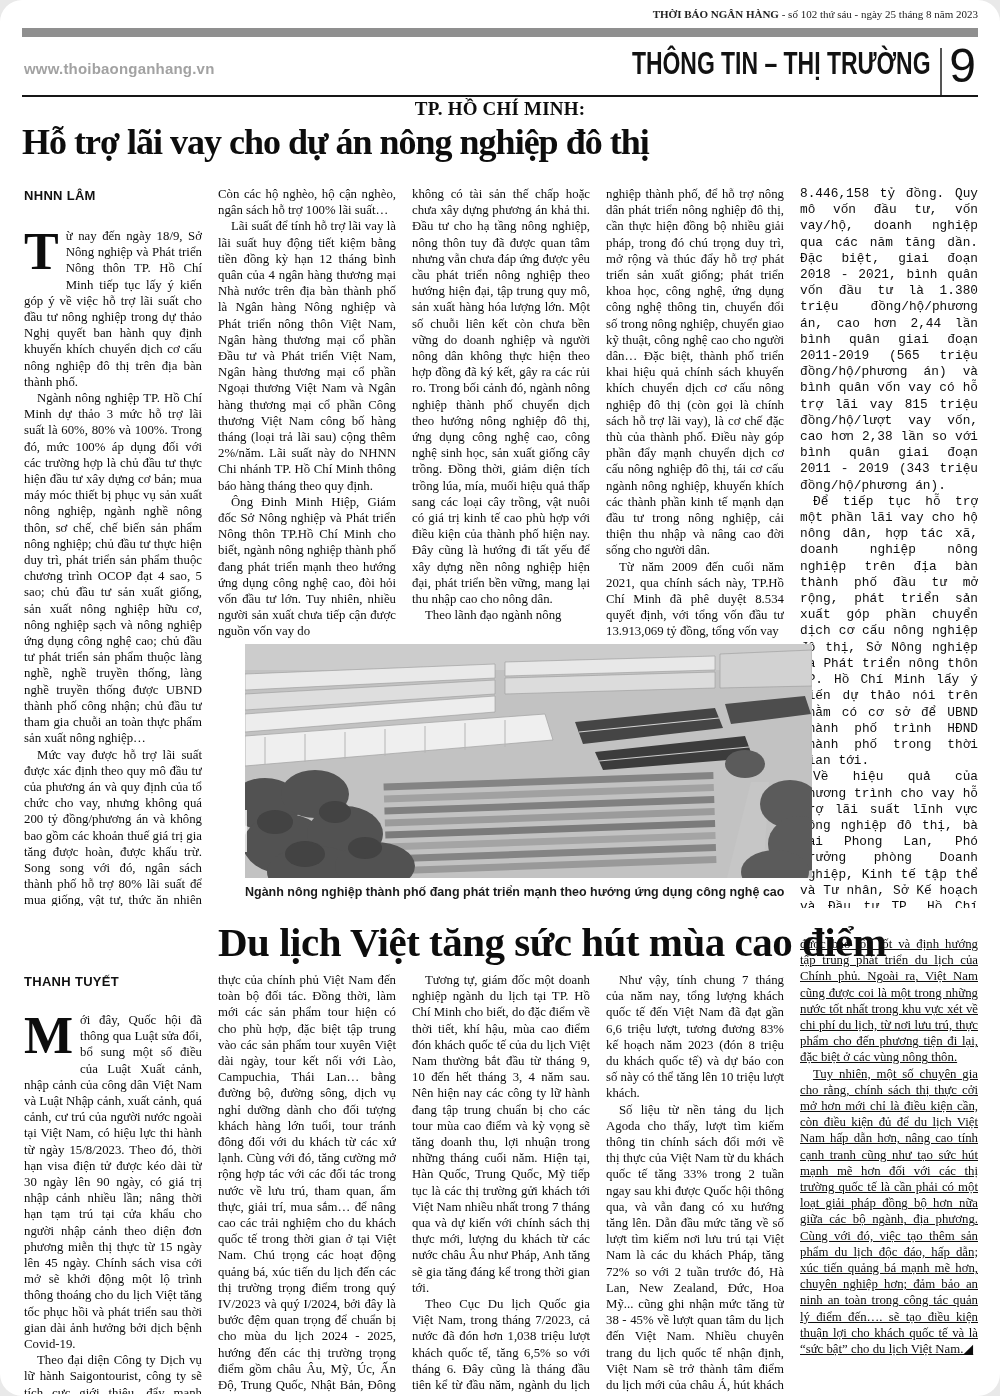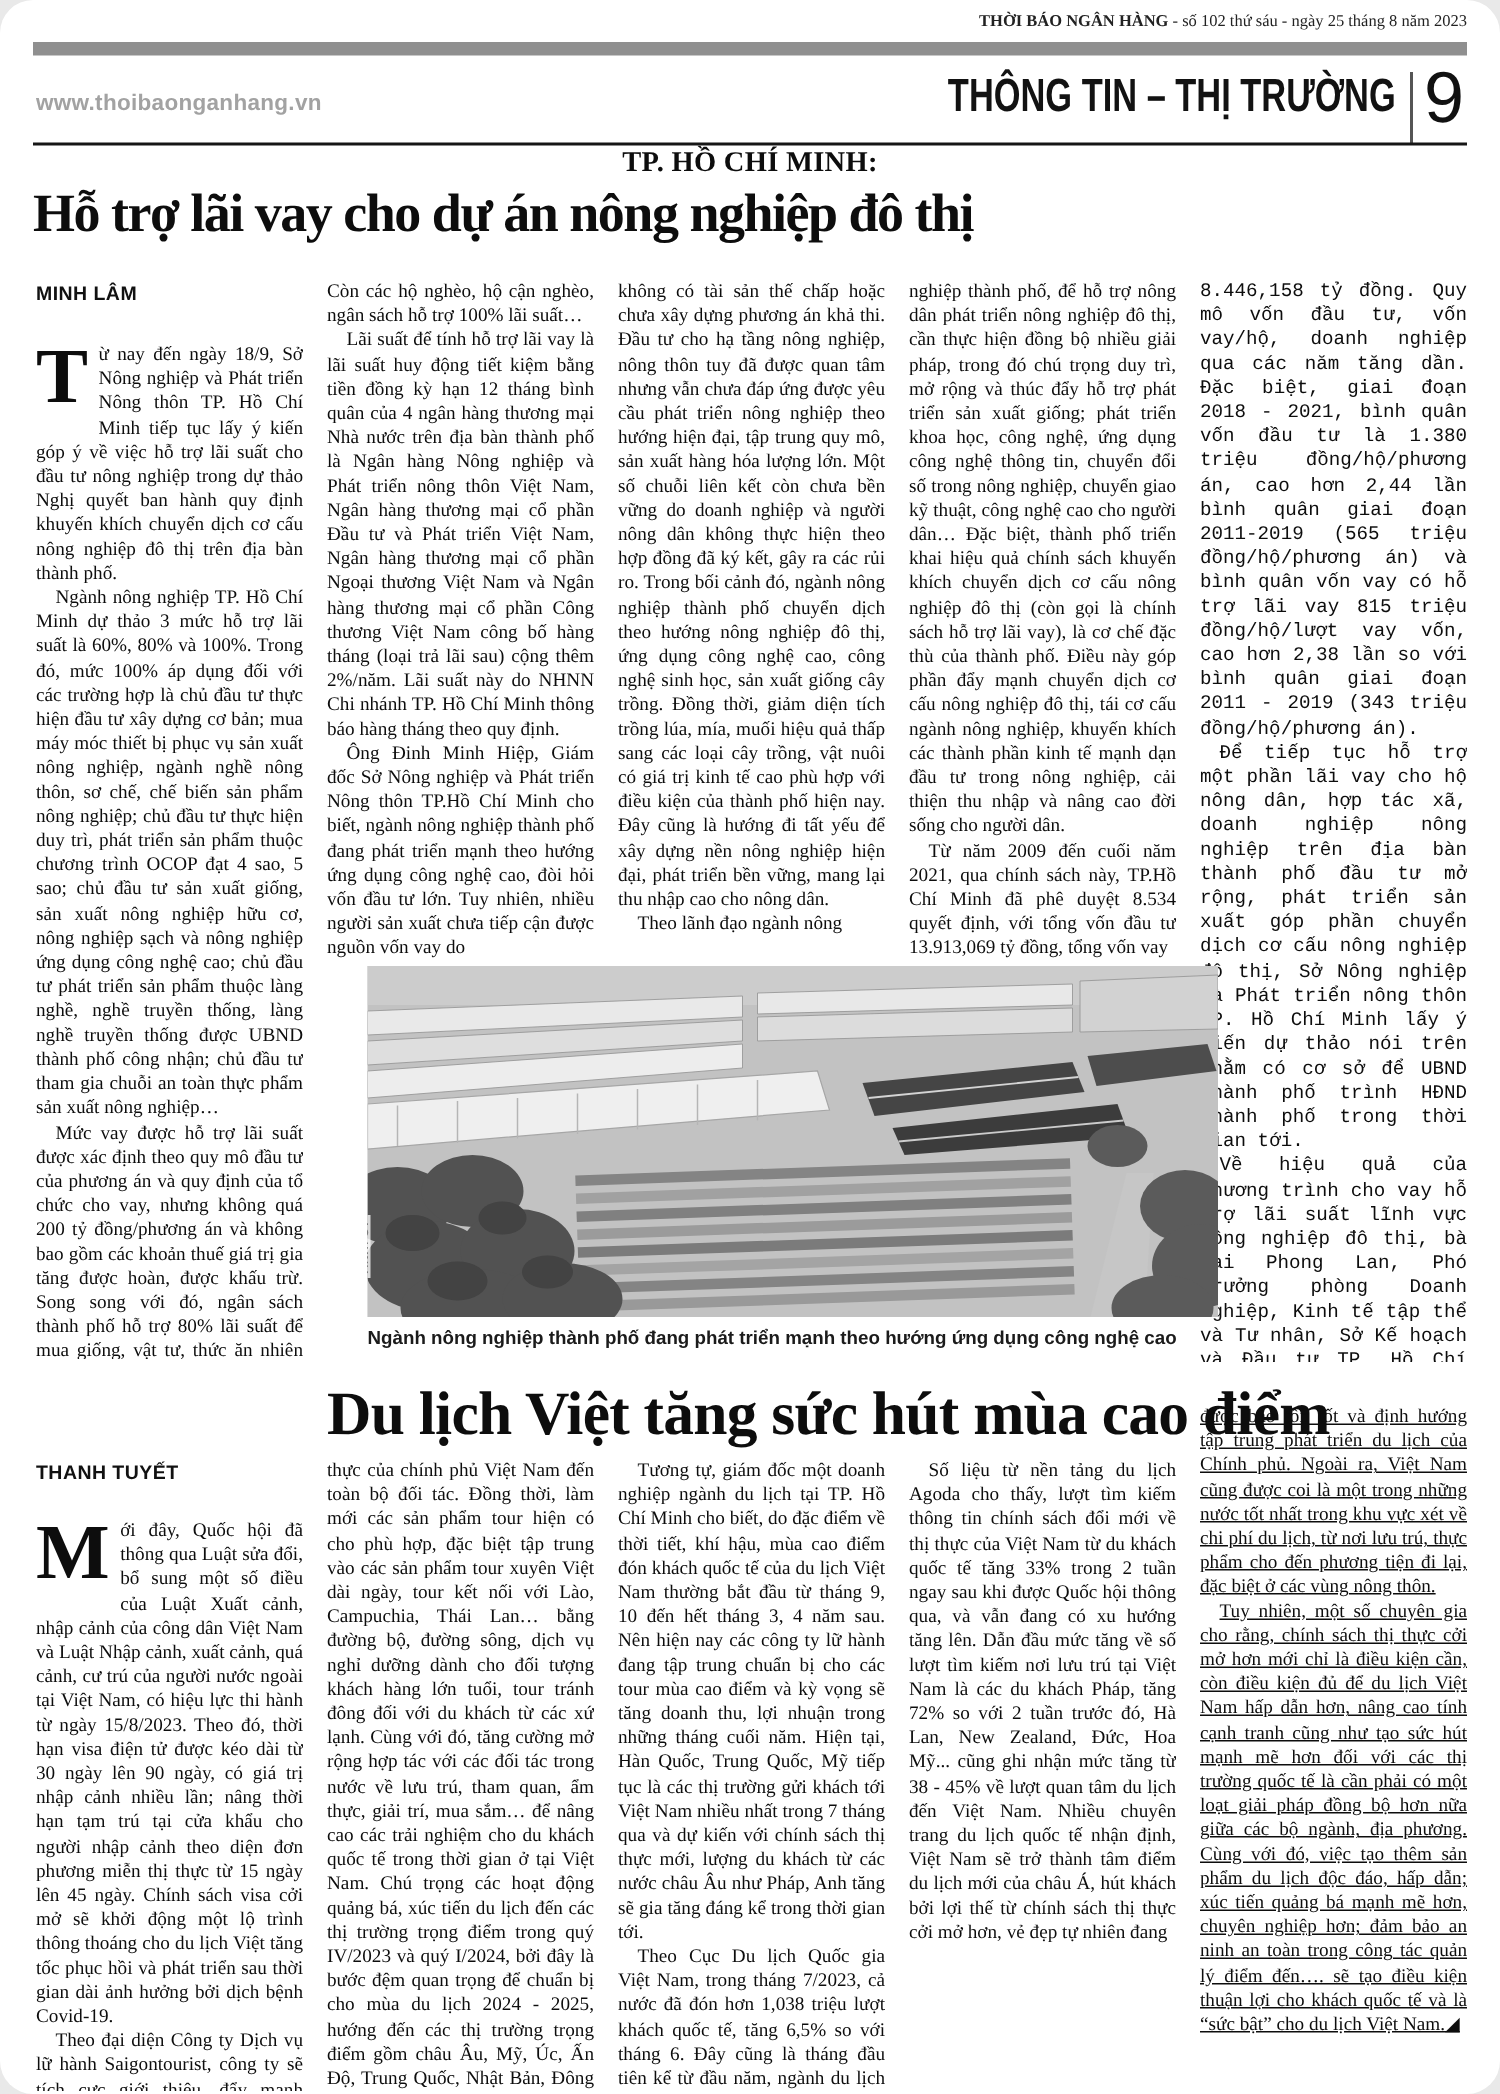--- a/index.html
+++ b/index.html
@@ -69,21 +69,21 @@
   </div>
   <div class="gray-bar"></div>
   <div class="website">www.thoibaonganhang.vn</div>
   <div class="section-title">THÔNG TIN – THỊ TRƯỜNG</div>
   <div class="pageno-divider"></div>
   <div class="pageno">9</div>
   <div class="header-rule"></div>
 
   <div class="kicker">TP. HỒ CHÍ MINH:</div>
   <div class="title1">Hỗ trợ lãi vay cho dự án nông nghiệp đô thị</div>
-  <div class="byline byline1">MINH LÂM</div>
+  <div class="byline byline1">NHNN LÂM</div>
 
   <div class="col a1c1">
     <span class="dropcap">T</span>
   <p>ừ nay đến ngày 18/9, Sở Nông nghiệp và Phát triển Nông thôn TP. Hồ Chí Minh tiếp tục lấy ý kiến góp ý về việc hỗ trợ lãi suất cho đầu tư nông nghiệp trong dự thảo Nghị quyết ban hành quy định khuyến khích chuyển dịch cơ cấu nông nghiệp đô thị trên địa bàn thành phố.</p>
       <p class="ind">Ngành nông nghiệp TP. Hồ Chí Minh dự thảo 3 mức hỗ trợ lãi suất là 60%, 80% và 100%. Trong đó, mức 100% áp dụng đối với các trường hợp là chủ đầu tư thực hiện đầu tư xây dựng cơ bản; mua máy móc thiết bị phục vụ sản xuất nông nghiệp, ngành nghề nông thôn, sơ chế, chế biến sản phẩm nông nghiệp; chủ đầu tư thực hiện duy trì, phát triển sản phẩm thuộc chương trình OCOP đạt 4 sao, 5 sao; chủ đầu tư sản xuất giống, sản xuất nông nghiệp hữu cơ, nông nghiệp sạch và nông nghiệp ứng dụng công nghệ cao; chủ đầu tư phát triển sản phẩm thuộc làng nghề, nghề truyền thống, làng nghề truyền thống được UBND thành phố công nhận; chủ đầu tư tham gia chuỗi an toàn thực phẩm sản xuất nông nghiệp…</p>
       <p class="ind">Mức vay được hỗ trợ lãi suất được xác định theo quy mô đầu tư của phương án và quy định của tổ chức cho vay, nhưng không quá 200 tỷ đồng/phương án và không bao gồm các khoản thuế giá trị gia tăng được hoàn, được khấu trừ. Song song với đó, ngân sách thành phố hỗ trợ 80% lãi suất để mua giống, vật tư, thức ăn nhiên liệu, trả công cho người lao động.</p>
     </div>
   <div class="col a1c2">
       <p>Còn các hộ nghèo, hộ cận nghèo, ngân sách hỗ trợ 100% lãi suất…</p>
       <p class="ind">Lãi suất để tính hỗ trợ lãi vay là lãi suất huy động tiết kiệm bằng tiền đồng kỳ hạn 12 tháng bình quân của 4 ngân hàng thương mại Nhà nước trên địa bàn thành phố là Ngân hàng Nông nghiệp và Phát triển nông thôn Việt Nam, Ngân hàng thương mại cổ phần Đầu tư và Phát triển Việt Nam, Ngân hàng thương mại cổ phần Ngoại thương Việt Nam và Ngân hàng thương mại cổ phần Công thương Việt Nam công bố hàng tháng (loại trả lãi sau) cộng thêm 2%/năm. Lãi suất này do NHNN Chi nhánh TP. Hồ Chí Minh thông báo hàng tháng theo quy định.</p>
@@ -177,20 +177,21 @@
       <p class="ind">Theo đại diện Công ty Dịch vụ lữ hành Saigontourist, công ty sẽ tích cực giới thiệu, đẩy mạnh thông tin chính sách mới về thị</p>
     </div>
   <div class="col a2c2">
       <p>thực của chính phủ Việt Nam đến toàn bộ đối tác. Đồng thời, làm mới các sản phẩm tour hiện có cho phù hợp, đặc biệt tập trung vào các sản phẩm tour xuyên Việt dài ngày, tour kết nối với Lào, Campuchia, Thái Lan… bằng đường bộ, đường sông, dịch vụ nghỉ dưỡng dành cho đối tượng khách hàng lớn tuổi, tour tránh đông đối với du khách từ các xứ lạnh. Cùng với đó, tăng cường mở rộng hợp tác với các đối tác trong nước về lưu trú, tham quan, ẩm thực, giải trí, mua sắm… để nâng cao các trải nghiệm cho du khách quốc tế trong thời gian ở tại Việt Nam. Chú trọng các hoạt động quảng bá, xúc tiến du lịch đến các thị trường trọng điểm trong quý IV/2023 và quý I/2024, bởi đây là bước đệm quan trọng để chuẩn bị cho mùa du lịch 2024 - 2025, hướng đến các thị trường trọng điểm gồm châu Âu, Mỹ, Úc, Ấn Độ, Trung Quốc, Nhật Bản, Đông Nam Á…</p>
     </div>
   <div class="col a2c3">
       <p class="ind">Tương tự, giám đốc một doanh nghiệp ngành du lịch tại TP. Hồ Chí Minh cho biết, do đặc điểm về thời tiết, khí hậu, mùa cao điểm đón khách quốc tế của du lịch Việt Nam thường bắt đầu từ tháng 9, 10 đến hết tháng 3, 4 năm sau. Nên hiện nay các công ty lữ hành đang tập trung chuẩn bị cho các tour mùa cao điểm và kỳ vọng sẽ tăng doanh thu, lợi nhuận trong những tháng cuối năm. Hiện tại, Hàn Quốc, Trung Quốc, Mỹ tiếp tục là các thị trường gửi khách tới Việt Nam nhiều nhất trong 7 tháng qua và dự kiến với chính sách thị thực mới, lượng du khách từ các nước châu Âu như Pháp, Anh tăng sẽ gia tăng đáng kể trong thời gian tới.</p>
       <p class="ind">Theo Cục Du lịch Quốc gia Việt Nam, trong tháng 7/2023, cả nước đã đón hơn 1,038 triệu lượt khách quốc tế, tăng 6,5% so với tháng 6. Đây cũng là tháng đầu tiên kể từ đầu năm, ngành du lịch đón trên 1 triệu lượt khách quốc tế.</p>
     </div>
   <div class="col a2c4">
+      <p class="ind">Như vậy, tính chung 7 tháng của năm nay, tổng lượng khách quốc tế đến Việt Nam đã đạt gần 6,6 triệu lượt, tương đương 83% kế hoạch năm 2023 (đón 8 triệu du khách quốc tế) và dự báo con số này có thể tăng lên 10 triệu lượt khách.</p>
       <p class="ind">Số liệu từ nền tảng du lịch Agoda cho thấy, lượt tìm kiếm thông tin chính sách đổi mới về thị thực của Việt Nam từ du khách quốc tế tăng 33% trong 2 tuần ngay sau khi được Quốc hội thông qua, và vẫn đang có xu hướng tăng lên. Dẫn đầu mức tăng về số lượt tìm kiếm nơi lưu trú tại Việt Nam là các du khách Pháp, tăng 72% so với 2 tuần trước đó, Hà Lan, New Zealand, Đức, Hoa Mỹ... cũng ghi nhận mức tăng từ 38 - 45% về lượt quan tâm du lịch đến Việt Nam. Nhiều chuyên trang du lịch quốc tế nhận định, Việt Nam sẽ trở thành tâm điểm du lịch mới của châu Á, hút khách bởi lợi thế từ chính sách thị thực cởi mở hơn, vẻ đẹp tự nhiên đang</p>
     </div>
   <div class="col a2c5">
       <p>được bảo tồn tốt và định hướng tập trung phát triển du lịch của Chính phủ. Ngoài ra, Việt Nam cũng được coi là một trong những nước tốt nhất trong khu vực xét về chi phí du lịch, từ nơi lưu trú, thực phẩm cho đến phương tiện đi lại, đặc biệt ở các vùng nông thôn.</p>
       <p class="ind">Tuy nhiên, một số chuyên gia cho rằng, chính sách thị thực cởi mở hơn mới chỉ là điều kiện cần, còn điều kiện đủ để du lịch Việt Nam hấp dẫn hơn, nâng cao tính cạnh tranh cũng như tạo sức hút mạnh mẽ hơn đối với các thị trường quốc tế là cần phải có một loạt giải pháp đồng bộ hơn nữa giữa các bộ ngành, địa phương. Cùng với đó, việc tạo thêm sản phẩm du lịch độc đáo, hấp dẫn; xúc tiến quảng bá mạnh mẽ hơn, chuyên nghiệp hơn; đảm bảo an ninh an toàn trong công tác quản lý điểm đến…. sẽ tạo điều kiện thuận lợi cho khách quốc tế và là “sức bật” cho du lịch Việt Nam.◢</p>
     </div>
 
 </div>
 
 </body></html>

